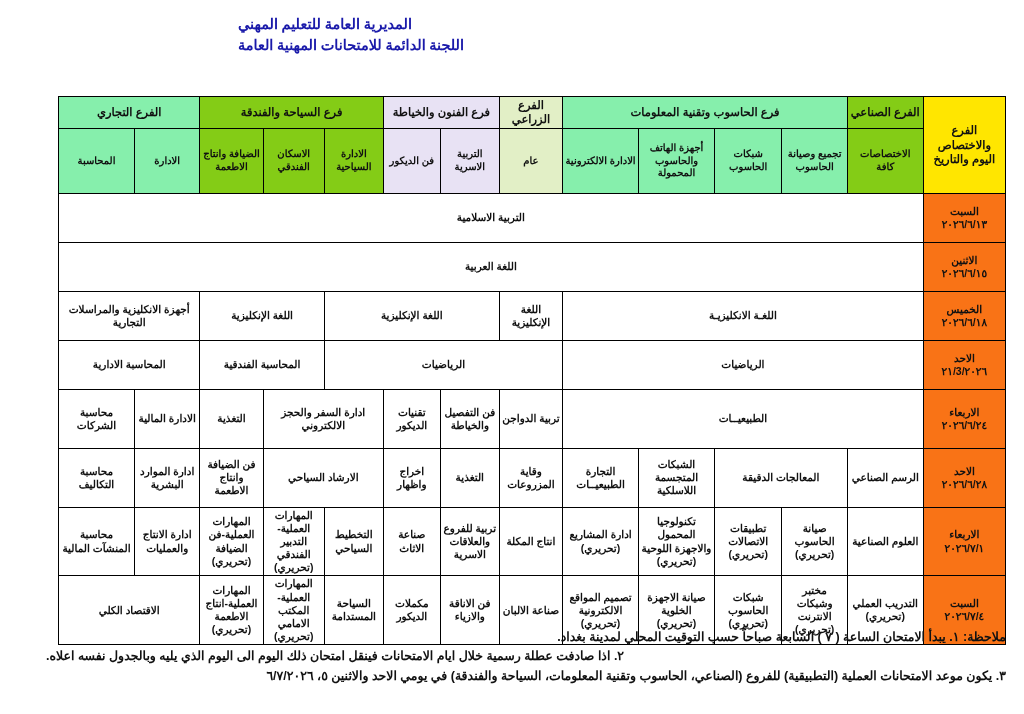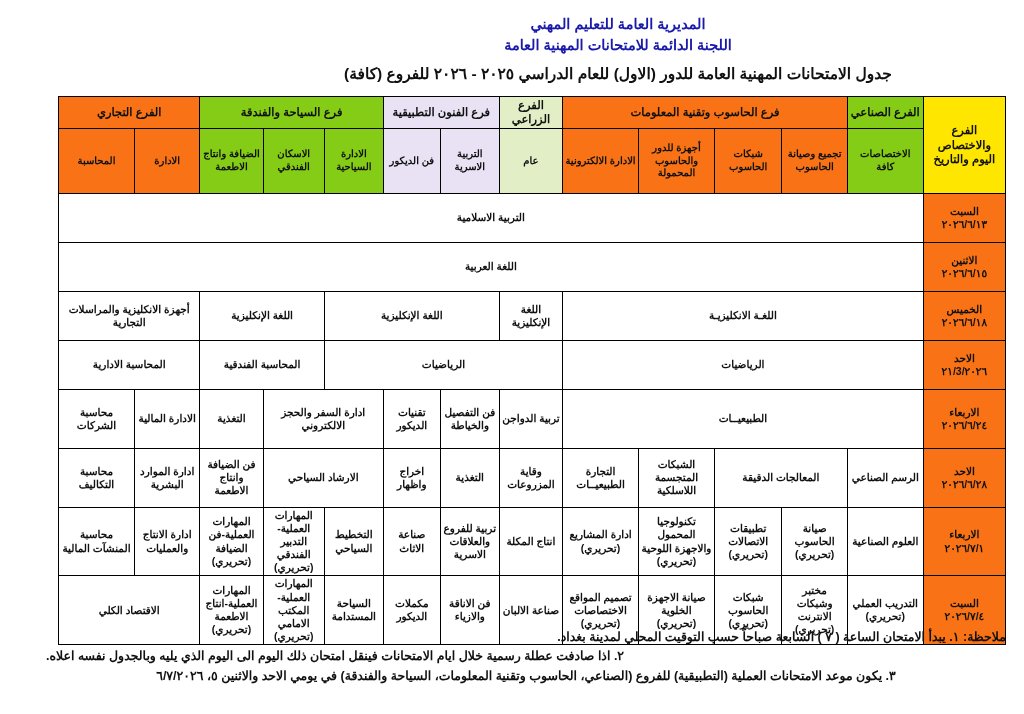--- a/index.html
+++ b/index.html
@@ -9,22 +9,23 @@
     font-family:"Liberation Sans", sans-serif;
     color:#111;
     position:relative;
     overflow:hidden;
   }
   .page{position:relative;width:1024px;height:714px;}
 
   
   .header{
     position:absolute;top:14px;right:26px;width:760px;
-    text-align:center;
+    text-align:left;
     direction:rtl;
+    font-family:Liberation Serif, serif;
   }
   .header .line1,.header .line2{
     font-size:14.5px;font-weight:bold;color:#1a1aaa;line-height:1.45;
   }
   .header .title{
     margin-top:9px;
     font-size:15.5px;font-weight:bold;color:#111;
   }
 
   
@@ -65,21 +66,21 @@
   col.c-hotel{width:58px}
   col.c-food{width:60px}
   col.c-adm{width:62px}
   col.c-acc{width:72px}
 
   .hdr-branch{font-size:11.5px;height:26px}
   .hdr-spec{font-size:10px;height:62px}
 
   .bg-yellow{background:#ffe600}
   .bg-pink{background:#84cc16}
-  .bg-blue{background:#f97316}
+  .bg-blue{background:#86efac}
   .bg-green{background:#e2efc6}
   .bg-lav{background:#e8e2f4}
 
   .date-cell{background:#f97316;font-size:10.5px;line-height:1.3;height:40px}
   .date-cell .d-day{display:block}
   .date-cell .d-num{display:block}
 
   .tall{height:46px}
   .taller{height:56px}
   .tallest{height:62px}
@@ -89,32 +90,31 @@
     position:absolute;
     right:18px;top:628px;width:960px;
     direction:rtl;
     font-size:12.5px;
     font-weight:bold;
     line-height:1.55;
     text-align:right;
   }
   .notes .n-line{white-space:nowrap}
   .notes .n2{text-align:left}
-  .notes .n3{text-align:center}
+  .notes .n3{}
 </style>
 </head>
 <body>
 
 <div class="page">
 
 
   <div class="header">
     <div class="line1">المديرية العامة للتعليم المهني</div>
     <div class="line2">اللجنة الدائمة للامتحانات المهنية العامة</div>
-    <div class="title">جدول الامتحانات المهنية العامة للدور (الاول) للعام الدراسي ٢٠٢٥ - ٢٠٢٦ للفروع (كافة)</div>
   </div>
 
   <table class="sched">
     <colgroup>
       <col class="c-date">
         <col class="c-ind">
       <col class="c-comp">
         <col class="c-net">
         <col class="c-phone">
         <col class="c-elec">
@@ -129,29 +129,29 @@
     </colgroup>
     <thead>
       <tr>
         <td class="hdr-branch bg-yellow" rowspan="2">
           <span>الفرع والاختصاص</span><br>
           <span>اليوم والتاريخ</span>
         </td>
         <td class="hdr-branch bg-pink">الفرع الصناعي</td>
         <td class="hdr-branch bg-blue" colspan="4">فرع الحاسوب وتقنية المعلومات</td>
         <td class="hdr-branch bg-green">الفرع الزراعي</td>
-        <td class="hdr-branch bg-lav" colspan="2">فرع الفنون التطبيقية</td>
+        <td class="hdr-branch bg-lav" colspan="2">فرع الفنون والخياطة</td>
         <td class="hdr-branch bg-pink" colspan="3">فرع السياحة والفندقة</td>
         <td class="hdr-branch bg-blue" colspan="2">الفرع التجاري</td>
       </tr>
       <tr>
         <td class="hdr-spec bg-pink">الاختصاصات كافة</td>
         <td class="hdr-spec bg-blue">تجميع وصيانة الحاسوب</td>
         <td class="hdr-spec bg-blue">شبكات الحاسوب</td>
-        <td class="hdr-spec bg-blue">أجهزة للدور والحاسوب المحمولة</td>
+        <td class="hdr-spec bg-blue">أجهزة الهاتف والحاسوب المحمولة</td>
         <td class="hdr-spec bg-blue">الادارة الالكترونية</td>
         <td class="hdr-spec bg-green">عام</td>
         <td class="hdr-spec bg-lav">التربية الاسرية</td>
         <td class="hdr-spec bg-lav">فن الديكور</td>
         <td class="hdr-spec bg-pink">الادارة السياحية</td>
         <td class="hdr-spec bg-pink">الاسكان الفندقي</td>
         <td class="hdr-spec bg-pink">الضيافة وانتاج الاطعمة</td>
         <td class="hdr-spec bg-blue">الادارة</td>
         <td class="hdr-spec bg-blue">المحاسبة</td>
       </tr>
@@ -252,21 +252,21 @@
 
       <tr>
         <td class="date-cell">
           <span class="d-day">السبت</span>
           <span class="d-num">٢٠٢٦/٧/٤</span>
         </td>
         <td class="tallest">التدريب العملي (تحريري)</td>
         <td class="tallest">مختبر وشبكات الانترنت (تحريري)</td>
         <td class="tallest">شبكات الحاسوب (تحريري)</td>
         <td class="tallest">صيانة الاجهزة الخلوية (تحريري)</td>
-        <td class="tallest">تصميم المواقع الاختصاصات (تحريري)</td>
+        <td class="tallest">تصميم المواقع الالكترونية (تحريري)</td>
         <td class="tallest">صناعة الالبان</td>
         <td class="tallest">فن الاناقة والازياء</td>
         <td class="tallest">مكملات الديكور</td>
         <td class="tallest">السياحة المستدامة</td>
         <td class="tallest">المهارات العملية-المكتب الامامي (تحريري)</td>
         <td class="tallest">المهارات العملية-انتاج الاطعمة (تحريري)</td>
         <td class="tallest" colspan="2">الاقتصاد الكلي</td>
       </tr>
     </tbody>
   </table>

